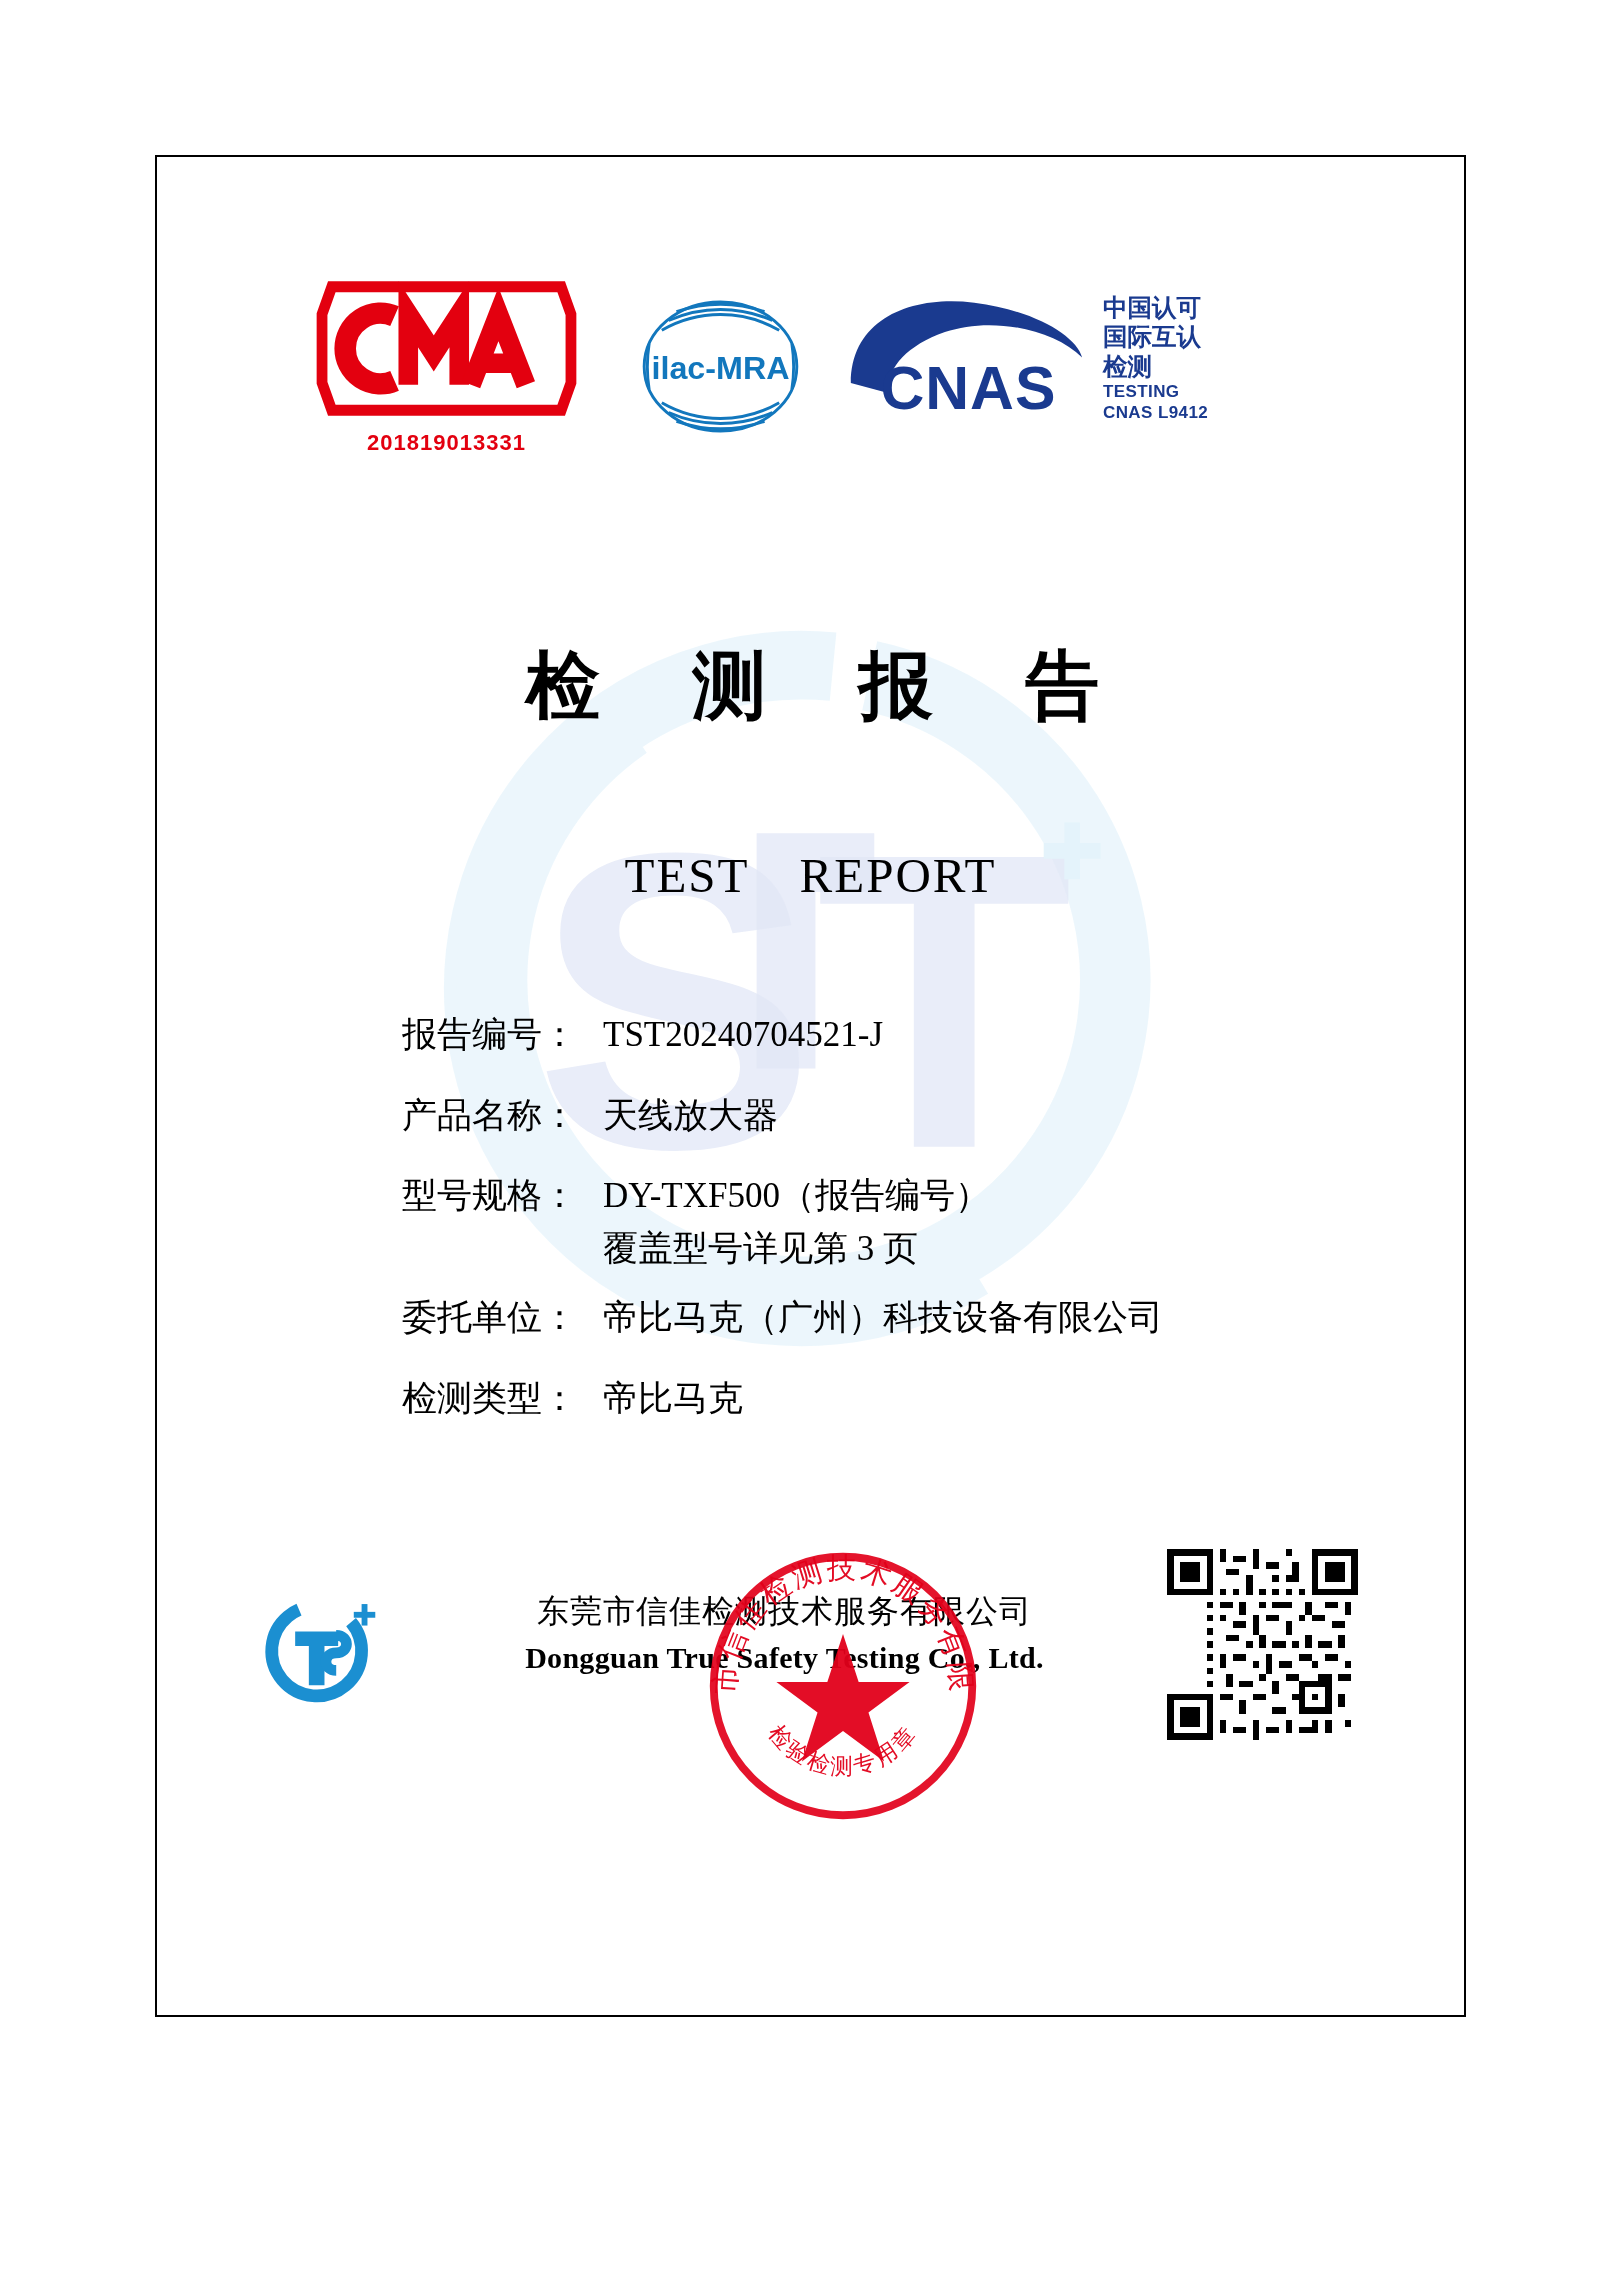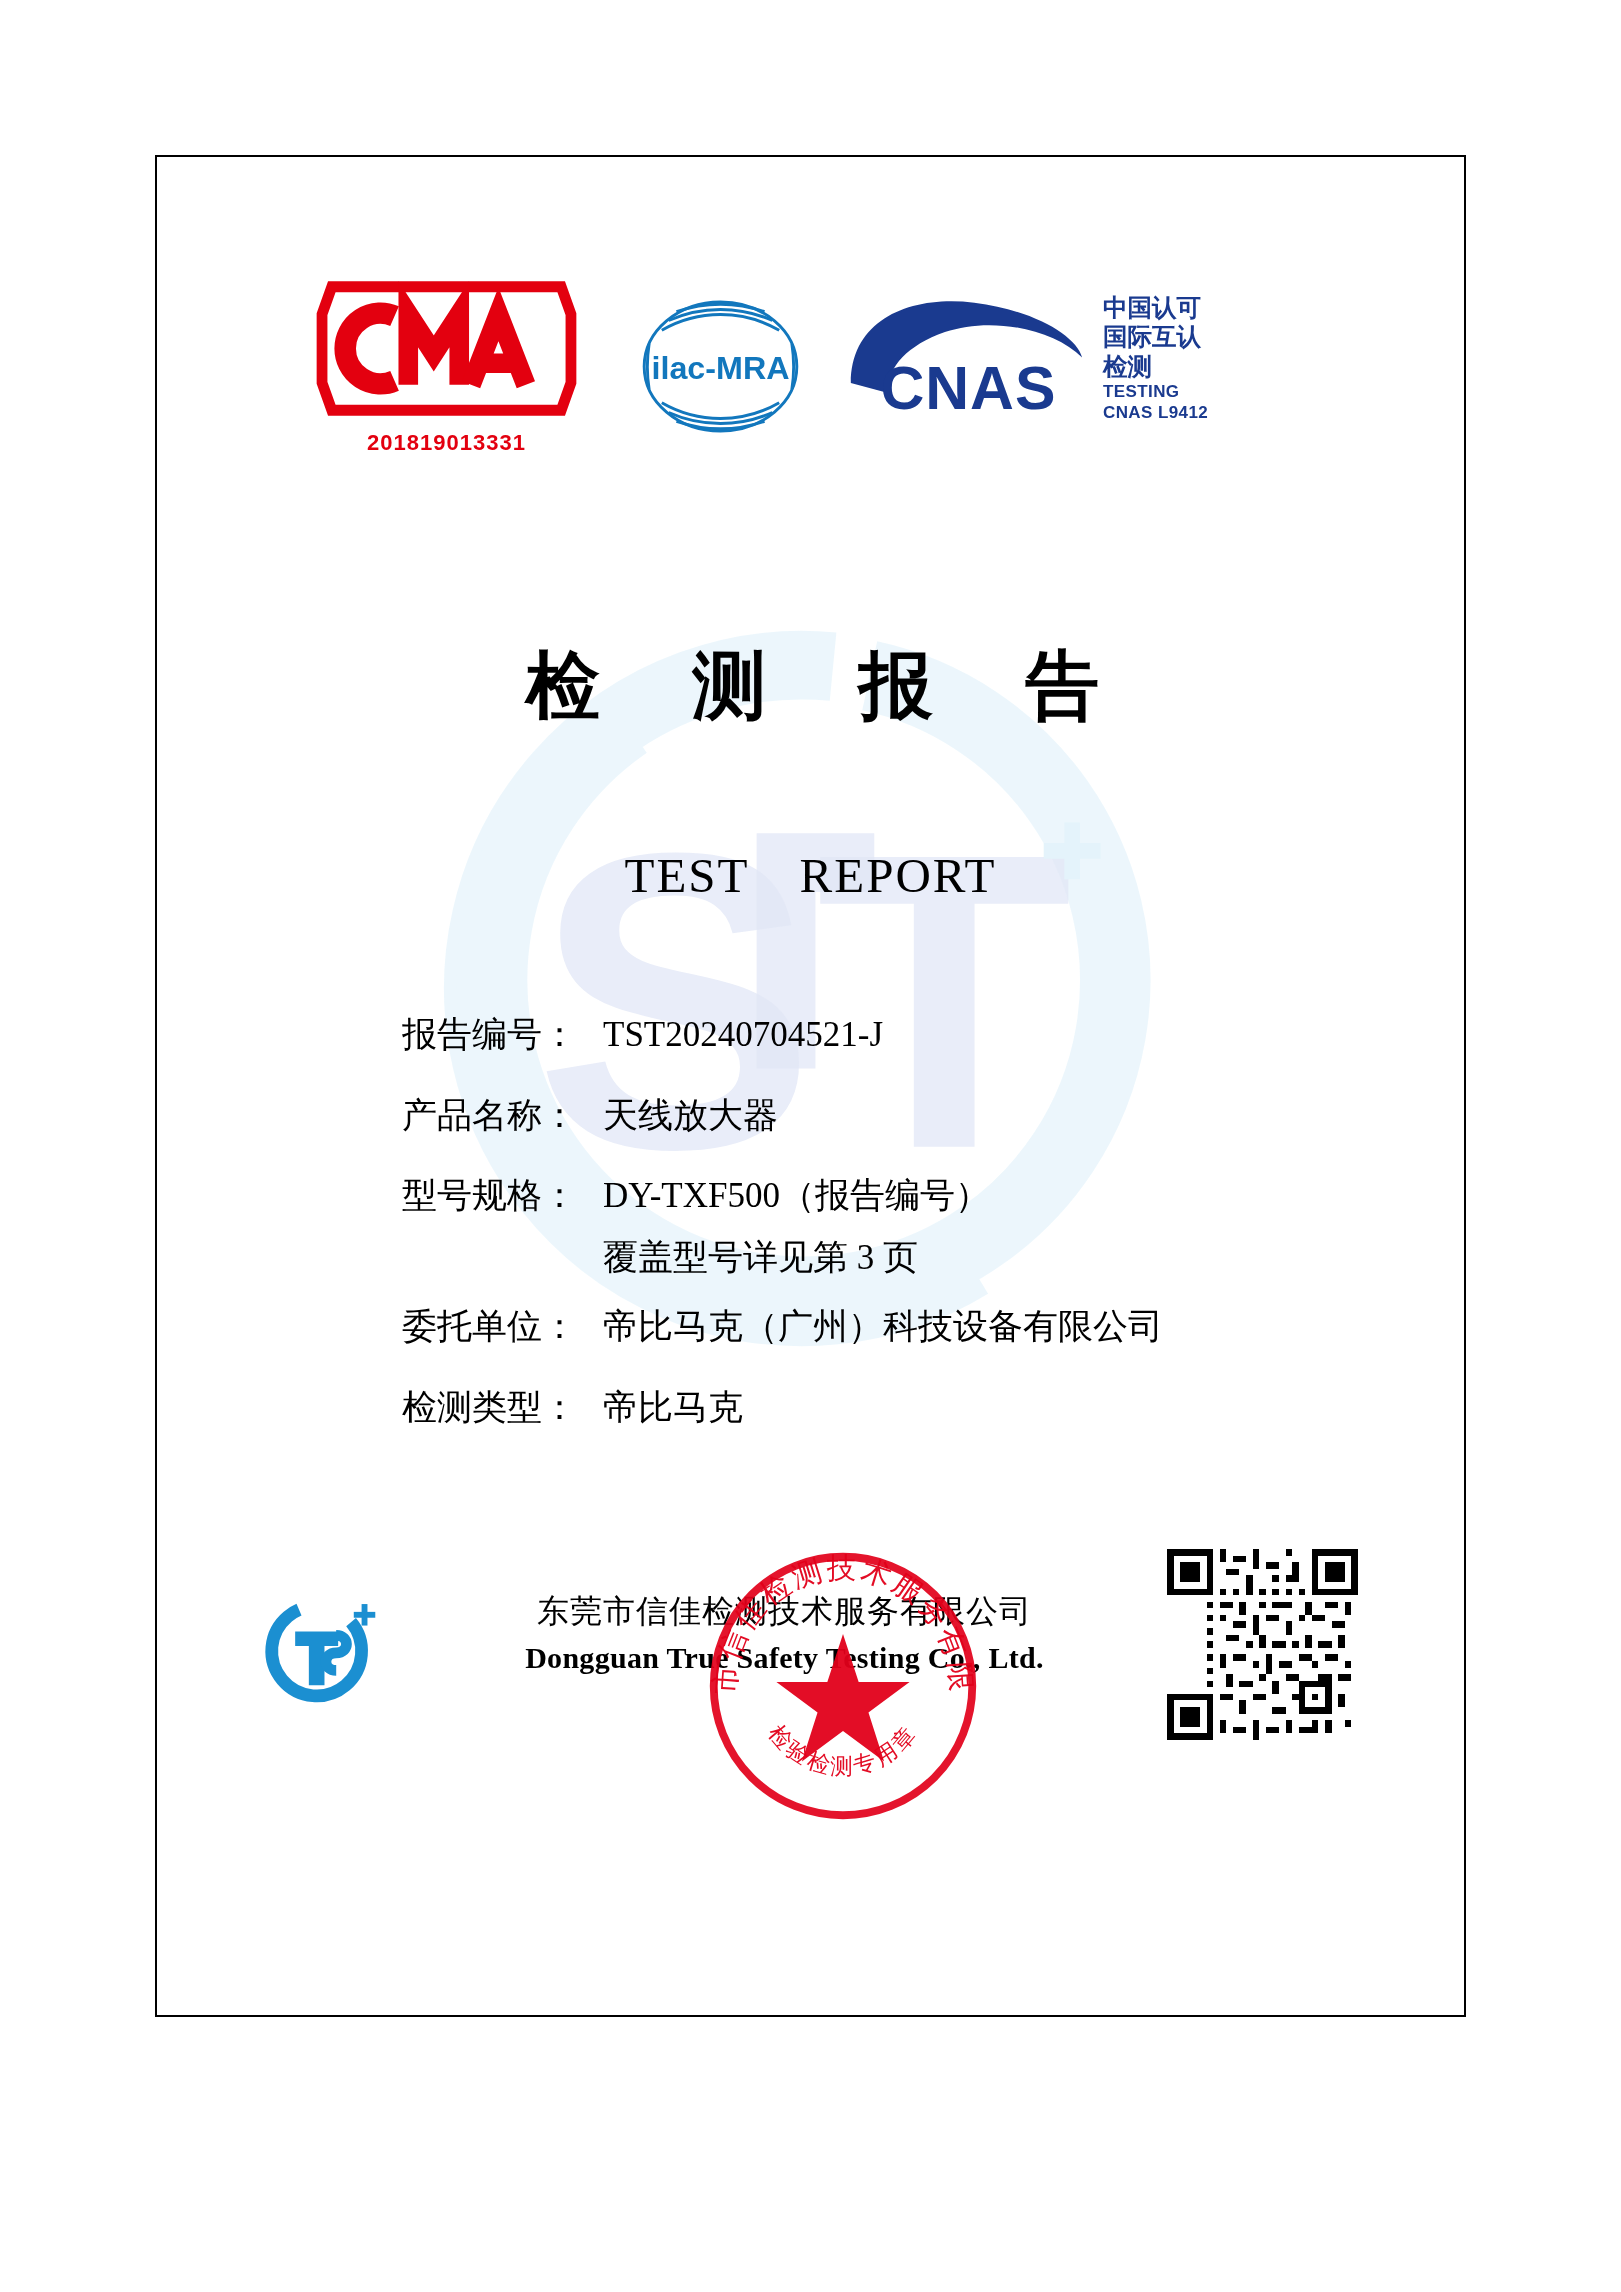--- a/index.html
+++ b/index.html
@@ -132,21 +132,21 @@
   .field-label {
     width: 201px;
     flex: 0 0 201px;
     white-space: nowrap;
   }
   .field-value {
     flex: 1 1 auto;
   }
   .field-value .sub-line {
     display: block;
-    margin-top: 12px;
+    margin-top: 3px;
   }
   .row-tight { margin-bottom: 19.6px; }
 
   
   .footer-block {
     position: absolute;
     left: 0;
     right: 0;
     top: 1411px;
     height: 186px;

